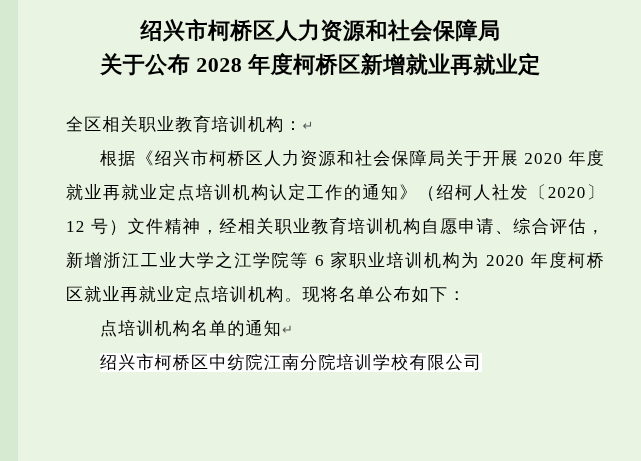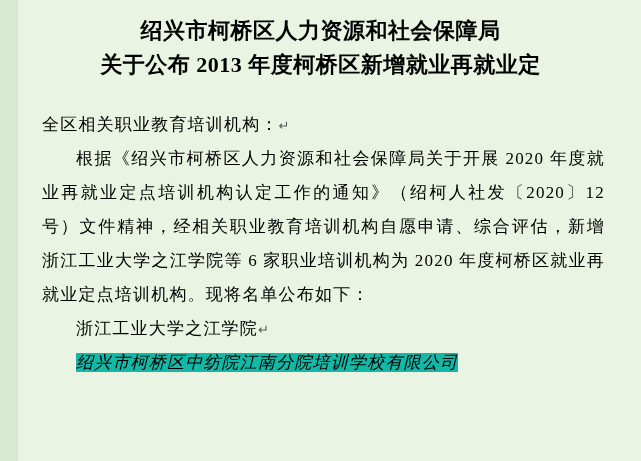--- a/index.html
+++ b/index.html
@@ -41,59 +41,59 @@
   .doc-title .tline {
     display: block;
     white-space: nowrap;
   }
   .body-area {
     padding: 26px 36px 0 42px;
     font-size: 17px;
     line-height: 2.0;
     color: #000;
     letter-spacing: 1.2px;
+    margin-left: 24px;
   }
   .para {
     margin: 0 0 0 0;
     text-align: justify;
     text-justify: inter-ideograph;
   }
   .para.indent {
     text-indent: 2em;
   }
   .pilcrow {
     color: #3a3a3a;
     font-size: 13px;
     opacity: 0.85;
   }
   .highlight {
-    background: #14b8a6;
-    font-style: italic;
+    background: #ffffff;
   }
   .list-line {
     text-indent: 2em;
   }
 </style>
 </head>
 <body>
 
 <div class="page">
 
   <div class="left-margin"></div>
 
   <div class="doc-title">
     <span class="tline">绍兴市柯桥区人力资源和社会保障局</span>
-    <span class="tline">关于公布 2013 年度柯桥区新增就业再就业定</span>
+    <span class="tline">关于公布 2028 年度柯桥区新增就业再就业定</span>
   </div>
 
   <div class="body-area">
 
     <p class="para"><span>全区相关职业教育培训机构：</span><span class="pilcrow">↵</span></p>
 
     <p class="para indent"><span>根据《绍兴市柯桥区人力资源和社会保障局关于开展 2020 年度就业再就业定点培训机构认定工作的通知》（绍柯人社发〔2020〕12 号）文件精神，经相关职业教育培训机构自愿申请、综合评估，新增浙江工业大学之江学院等 6 家职业培训机构为 2020 年度柯桥区就业再就业定点培训机构。现将名单公布如下：</span></p>
 
-    <p class="para list-line"><span>浙江工业大学之江学院</span><span class="pilcrow">↵</span></p>
+    <p class="para list-line"><span>点培训机构名单的通知</span><span class="pilcrow">↵</span></p>
 
     <p class="para list-line"><span class="highlight">绍兴市柯桥区中纺院江南分院培训学校有限公司</span></p>
 
   </div>
 
 </div>
 
 </body></html>

